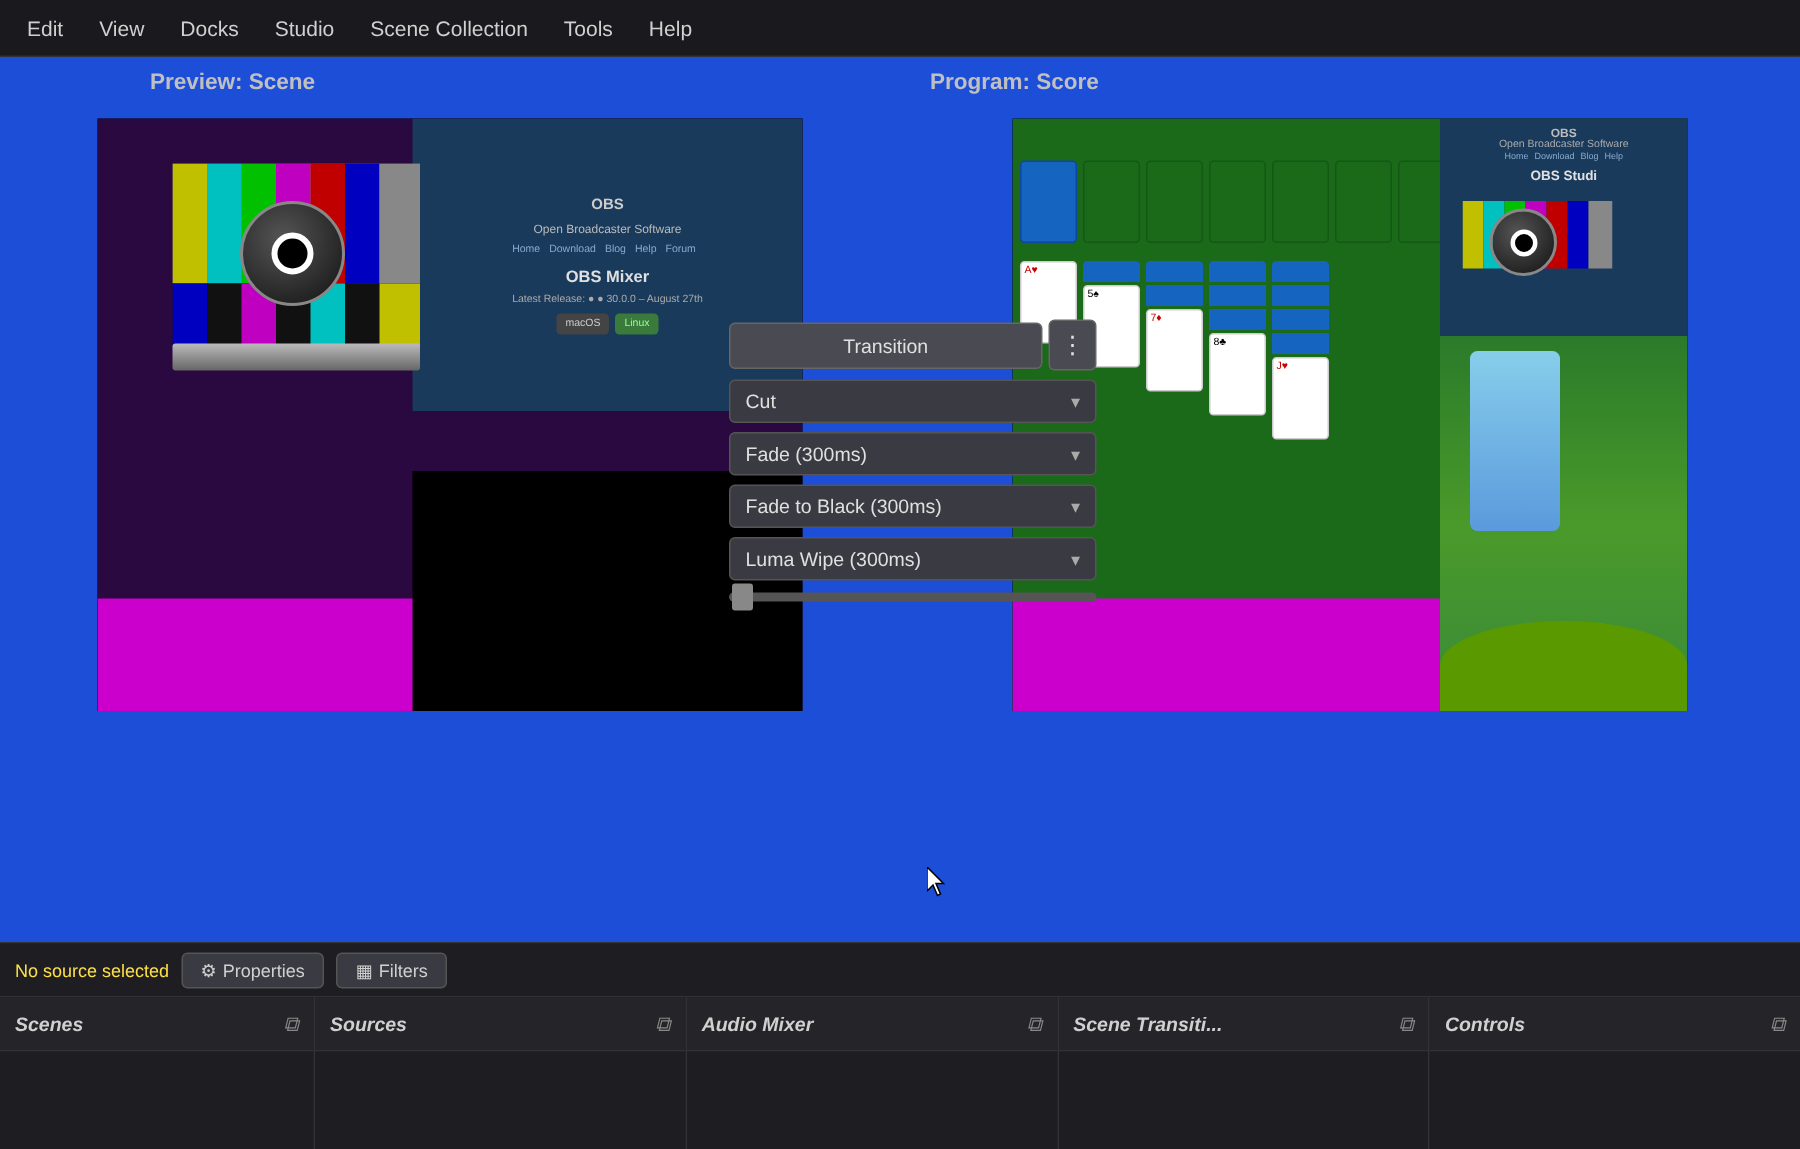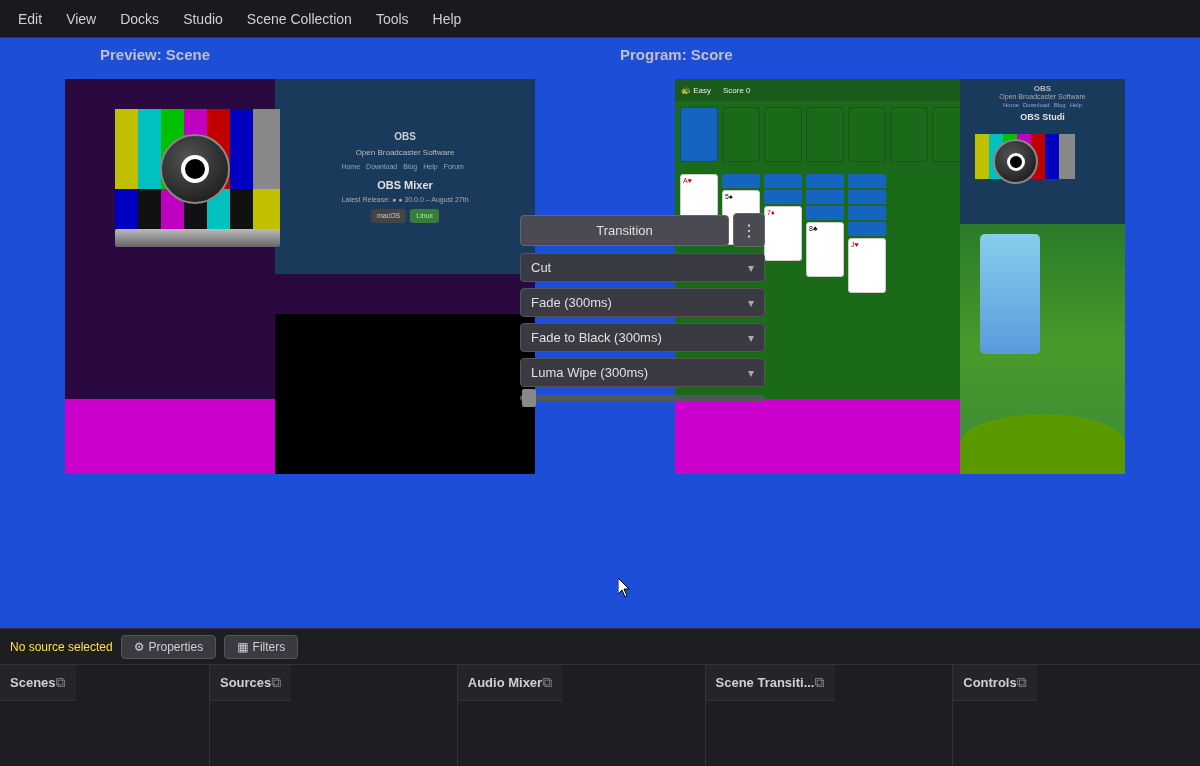--- a/index.html
+++ b/index.html
@@ -87,21 +87,21 @@
       height: 420px;
       background: #000;
       position: relative;
       overflow: hidden;
       margin-top: 10px;
     }
 
     
     #transition-panel {
       position: absolute;
-      left: 520px;
+      left: 486px;
       top: 175px;
       width: 245px;
       display: flex;
       flex-direction: column;
       gap: 6px;
       z-index: 10;
     }
     .transition-header {
       display: flex;
       align-items: center;
@@ -234,21 +234,22 @@
     
     #dock-panels {
       display: flex;
       height: 102px;
       background: #1e1e22;
     }
     .dock-panel {
       flex: 1;
       border-right: 1px solid #333;
       display: flex;
-      flex-direction: row;
+      flex-direction: column;
+      font-style: italic;
     }
     .dock-panel:last-child { border-right: none; }
     .dock-header {
       height: 36px;
       background: #252529;
       display: flex;
       align-items: center;
       justify-content: space-between;
       padding: 0 10px;
       border-bottom: 1px solid #333;
@@ -378,25 +379,20 @@
       </div>
     </div>
   </div>
 
   <div id="right-preview">
     <div class="right-preview-label">Program: Score</div>
     <div class="preview-canvas-right" style="height:395px;">
 
       <div style="position:absolute;top:0;left:0;right:0;bottom:0;background:#1a6a1a;"></div>
 
-      <div style="position:absolute;top:0;left:0;right:0;height:22px;background:#1a5a1a;display:flex;align-items:center;padding:0 6px;gap:12px;">
-        <span style="font-size:8px;color:#eee;">🐢 Easy</span>
-        <span style="font-size:8px;color:#eee;">Score  0</span>
-        <span style="font-size:8px;color:#eee;margin-left:auto;">0:00</span>
-      </div>
 
       <div style="position:absolute;top:28px;left:5px;display:flex;gap:4px;">
 
         <div style="width:38px;height:55px;background:#1565c0;border-radius:3px;border:1px solid #0d47a1;"></div>
         <div style="width:38px;height:55px;background:#1a6a1a;border-radius:3px;border:1px solid #155715;"></div>
         <div style="width:38px;height:55px;background:#1a6a1a;border-radius:3px;border:1px solid #155715;"></div>
         <div style="width:38px;height:55px;background:#1a6a1a;border-radius:3px;border:1px solid #155715;"></div>
         <div style="width:38px;height:55px;background:#1a6a1a;border-radius:3px;border:1px solid #155715;"></div>
         <div style="width:38px;height:55px;background:#1a6a1a;border-radius:3px;border:1px solid #155715;"></div>
         <div style="width:38px;height:55px;background:#1a6a1a;border-radius:3px;border:1px solid #155715;"></div>

